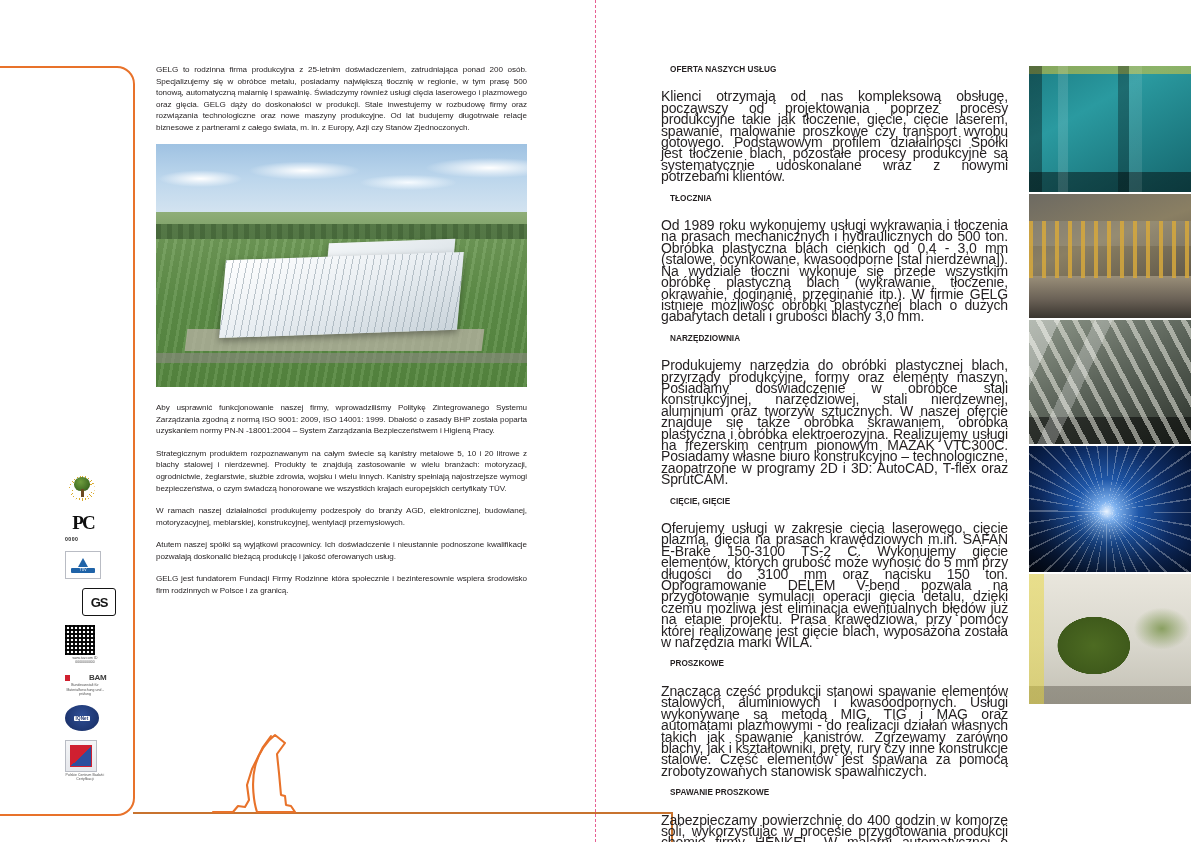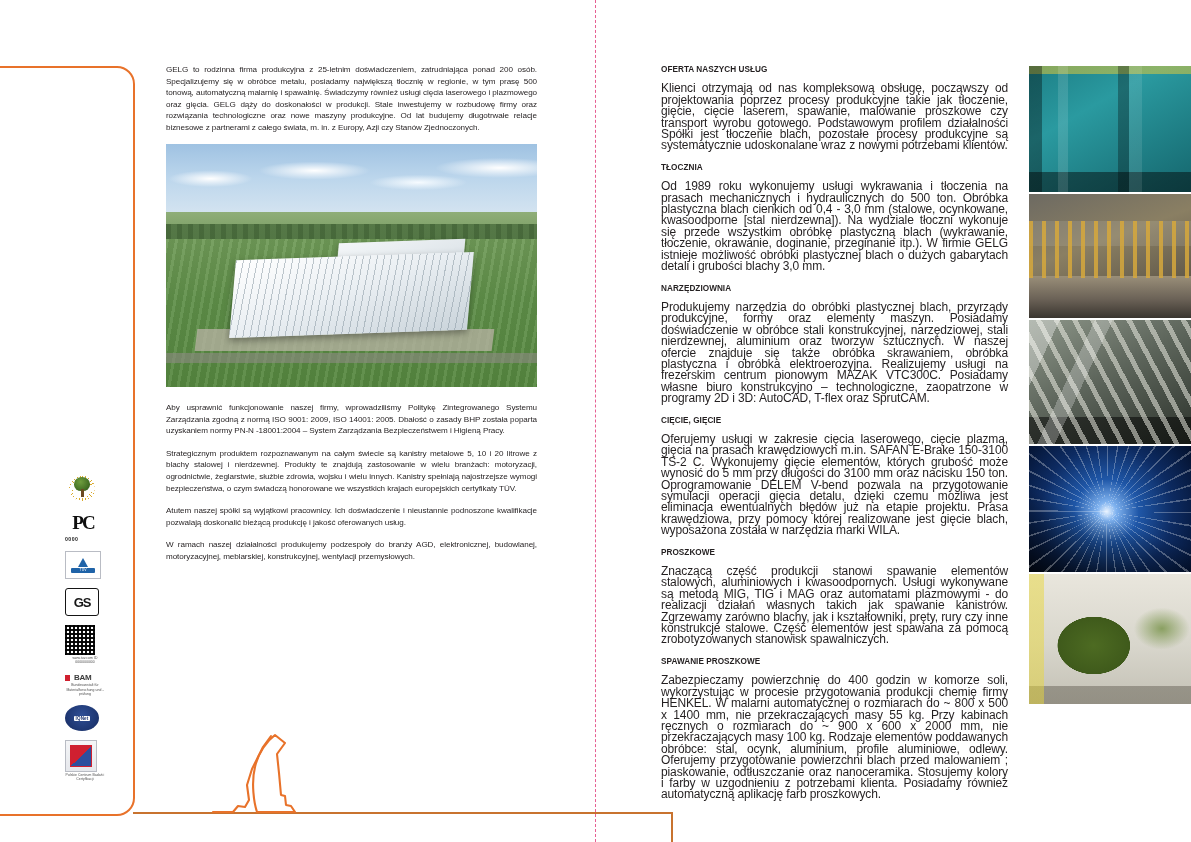--- a/index.html
+++ b/index.html
@@ -46,43 +46,43 @@
     position:absolute;
     left:595px; top:0;
     width:0;height:842px;
     border-left:1.6px dashed #E2457F;
     opacity:.85;
   }
 
   
   .col-left{
     position:absolute;
-    left:166px; top:64px;
+    left:156px; top:64px;
     width:371px;
   }
   .col-right{
     position:absolute;
     left:661px; top:64px;
     width:347px;
   }
   p{
     margin:0 0 11px 0;
     font-size:8.1px;
     line-height:11.55px;
     text-align:justify;
     letter-spacing:-0.01em;
     color:#231f20;
   }
   .col-right p{
-    font-size:12px;
+    font-size:14px;
     line-height:11.4px;
-    margin:8px 0 10px 0;
+    margin:16px 0 10px 0;
   }
   h3{
-    margin:0 0 1px 0;
+    margin:0 0 1px 9px;
     font-size:8.2px;
     line-height:11.4px;
     font-weight:bold;
     letter-spacing:.005em;
     color:#231f20;
   }
   .sec{margin-bottom:10px;}
   .sec:last-child{margin-bottom:0;}
 
   
@@ -228,21 +228,21 @@
 
   .qr{
     width:30px;height:30px;
     background:
       repeating-linear-gradient(90deg,#111 0 2px,#fff 2px 4px),
       repeating-linear-gradient(0deg,#111 0 2px,#fff 2px 4px);
     background-blend-mode:multiply;
   }
   .bam{
     font-size:8px;font-weight:bold;color:#3b3b3b;letter-spacing:-.03em;
-    display:flex;align-items:center;gap:4px;
+    display:flex;align-items:center;gap:19px;
   }
   .bam i{display:inline-block;width:5px;height:6px;background:#d0202f;font-style:normal;}
   .ellipse-badge{
     width:34px;height:26px;border-radius:50%;
     background:radial-gradient(circle at 50% 40%, #2f4f96 0%, #1d3570 70%, #16264f 100%);
     display:flex;align-items:center;justify-content:center;
     color:#fff;font-size:5px;font-weight:bold;letter-spacing:.02em;
   }
   .ellipse-badge span{
     background:#fff;color:#1d3570;padding:0 2px;border-radius:1px;font-size:4.6px;
@@ -256,20 +256,21 @@
     width:20px;height:20px;border:1.4px solid #cf2030;
     background:linear-gradient(135deg,#cf2030 0 50%,#2b4f9e 50% 100%);
     display:flex;align-items:center;justify-content:center;
     color:#fff;font-size:5px;font-weight:bold;
   }
   .gs-badge{
     width:32px;height:26px;border-radius:3px;background:#ffffff;
     display:flex;align-items:center;justify-content:center;
     font-size:13px;font-weight:bold;color:#151515;letter-spacing:-.08em;
     border:1.4px solid #151515;
+    margin-left:17px;
   }
   .tuv-badge{
     width:34px;height:26px;border:1px solid #b9bcc4;background:#fff;
     display:flex;flex-direction:column;align-items:center;justify-content:center;
   }
   .tuv-badge .tri{
     width:0;height:0;border-left:5px solid transparent;border-right:5px solid transparent;
     border-bottom:9px solid #1f63a8;
   }
   .tuv-badge .bar{
@@ -373,24 +374,25 @@
       <div class="treeline"></div>
       <div class="field"></div>
       <div class="fieldstripes"></div>
       <div class="road"></div>
       <div class="yard"></div>
       <div class="plant2"></div>
       <div class="plant"></div>
       <div class="roofline"></div>
     </div>
 
-    <p>Aby usprawnić funkcjonowanie naszej firmy, wprowadziliśmy Politykę Zintegrowanego Systemu Zarządzania zgodną z normą ISO 9001: 2009, ISO 14001: 2005. Dbałość o zasady BHP została poparta uzyskaniem normy PN-N -18001:2004 – System Zarządzania Bezpieczeństwem i Higieną Pracy.</p>
+    <p>Aby usprawnić funkcjonowanie naszej firmy, wprowadziliśmy Politykę Zintegrowanego Systemu Zarządzania zgodną z normą ISO 9001: 2009, ISO 14001: 1999. Dbałość o zasady BHP została poparta uzyskaniem normy PN-N -18001:2004 – System Zarządzania Bezpieczeństwem i Higieną Pracy.</p>
     <p>Strategicznym produktem rozpoznawanym na całym świecie są kanistry metalowe 5, 10 i 20 litrowe z blachy stalowej i nierdzewnej. Produkty te znajdują zastosowanie w wielu branżach: motoryzacji, ogrodnictwie, żeglarstwie, służbie zdrowia, wojsku i wielu innych. Kanistry spełniają najostrzejsze wymogi bezpieczeństwa, o czym świadczą honorowane we wszystkich krajach europejskich certyfikaty TÜV.</p>
+    <p>W ramach naszej działalności produkujemy podzespoły do branży AGD, elektronicznej, budowlanej, motoryzacyjnej, meblarskiej, konstrukcyjnej, wentylacji przemysłowych.</p>
     <p>Atutem naszej spółki są wyjątkowi pracownicy. Ich doświadczenie i nieustannie podnoszone kwalifikacje pozwalają doskonalić bieżącą produkcję i jakość oferowanych usług.</p>
-    <p>W ramach naszej działalności produkujemy podzespoły do branży AGD, elektronicznej, budowlanej, motoryzacyjnej, meblarskiej, konstrukcyjnej, wentylacji przemysłowych.</p>
+    <p>GELG jest fundatorem Fundacji Firmy Rodzinne która społecznie i bezinteresownie wspiera środowisko firm rodzinnych w Polsce i za granicą.</p>
   </div>
 
   <div class="col-right">
     <div class="sec">
       <h3>OFERTA NASZYCH USŁUG</h3>
       <p>Klienci otrzymają od nas kompleksową obsługę, począwszy  od projektowania poprzez procesy produkcyjne takie jak tłoczenie, gięcie, cięcie laserem, spawanie, malowanie proszkowe czy transport wyrobu gotowego. Podstawowym profilem działalności Spółki jest tłoczenie blach, pozostałe procesy produkcyjne są systematycznie udoskonalane wraz z nowymi potrzebami klientów.</p>
     </div>
     <div class="sec">
       <h3>TŁOCZNIA</h3>
       <p>Od 1989 roku wykonujemy usługi wykrawania i tłoczenia na prasach mechanicznych i hydraulicznych do 500 ton. Obróbka plastyczna blach cienkich od 0,4 - 3,0 mm (stalowe, ocynkowane, kwasoodporne [stal nierdzewna]). Na wydziale tłoczni wykonuje się przede wszystkim obróbkę plastyczną blach (wykrawanie, tłoczenie, okrawanie, doginanie, przeginanie itp.). W firmie GELG istnieje możliwość obróbki plastycznej blach o dużych gabarytach detali i grubości blachy 3,0 mm.</p>

